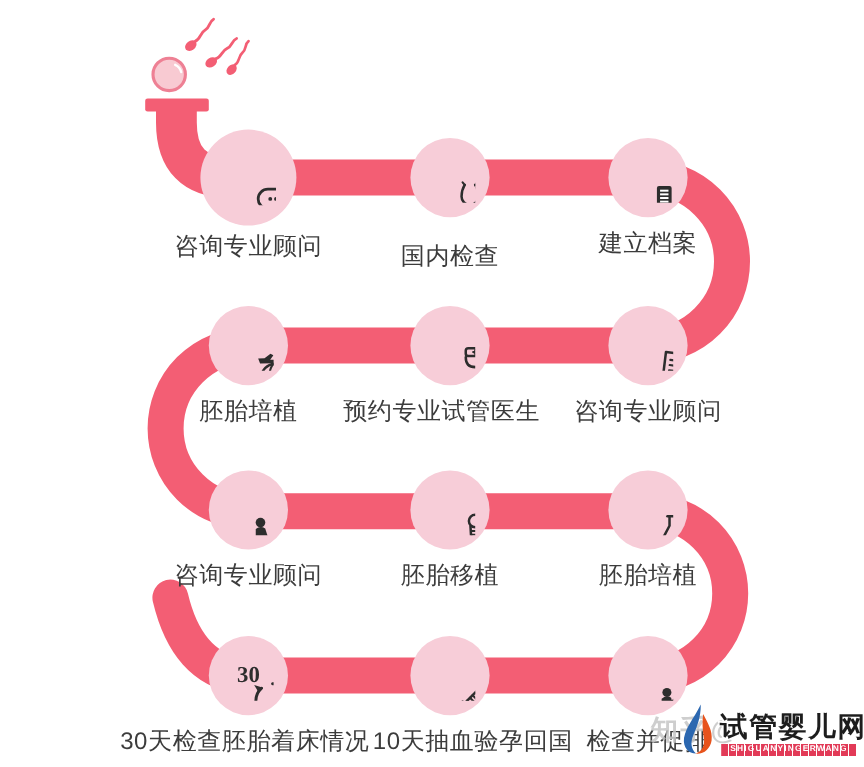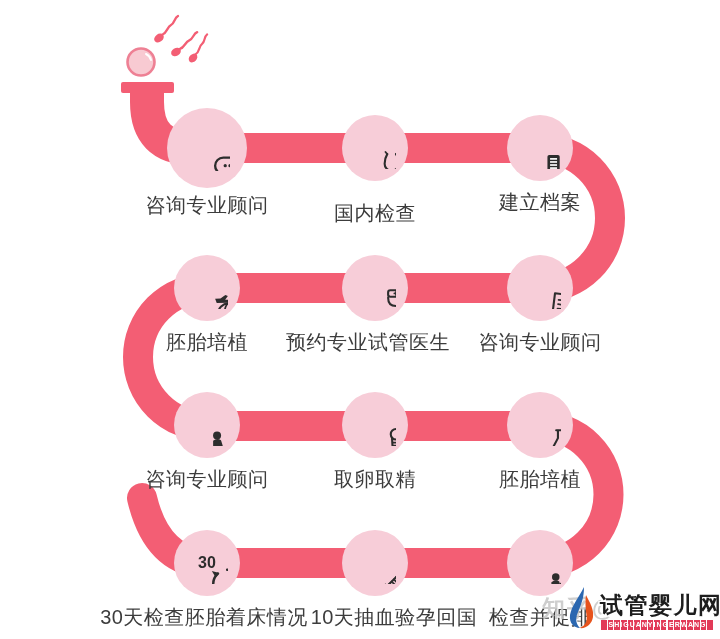--- a/index.html
+++ b/index.html
@@ -17,21 +17,21 @@
   .ic{stroke:var(--icon_dark);stroke-width:2.4;fill:none;stroke-linecap:round;stroke-linejoin:round;}
   .icthin{stroke:var(--icon_dark);stroke-width:2;fill:none;stroke-linecap:round;}
   .icf{fill:var(--icon_dark);stroke:none;}
   .icw{fill:#ffffff;stroke:none;}
   .icpink{fill:#ef6078;stroke:none;}
   .icnode{fill:var(--node_fill);stroke:none;}
   
   .node{position:absolute;border-radius:50%;background:var(--node_fill);
         display:flex;align-items:center;justify-content:center;}
   .icon-text{position:absolute;inset:0;display:flex;align-items:center;justify-content:center;
-             font-size:16px;font-weight:bold;color:var(--icon_dark);}
+             font-size:19px;font-weight:bold;color:var(--icon_dark);font-family:Liberation Serif, serif;}
   .step-label{position:absolute;transform:translateX(-50%);white-space:nowrap;
               font-size:20px;font-weight:normal;color:var(--label_gray);letter-spacing:0.5px;}
   
   .watermark{position:absolute;right:2px;bottom:2px;width:178px;height:52px;z-index:5;}
   .zhihu{position:absolute;left:2px;top:8px;font-size:23px;font-weight:bold;
          color:var(--watermark_gray);letter-spacing:2px;opacity:.85;}
   .wm-logo{position:absolute;left:24px;top:0;}
   .wm-name{position:absolute;left:60px;top:5px;font-size:23px;font-weight:900;color:#1d1d1d;
            letter-spacing:1.5px;white-space:nowrap;
            text-shadow:-1.5px -1.5px 0 #fff,1.5px -1.5px 0 #fff,-1.5px 1.5px 0 #fff,1.5px 1.5px 0 #fff;}
@@ -220,21 +220,21 @@
         <svg width="42" height="42" viewBox="-24 -24 48 48">
           <use href="#exam-bed-icon"></use>
         </svg>
       </div>
       <div class="step-label" style="left: 207px; top: 466px;">咨询专业顾问</div>
       <div class="node" style="left: 342px; top: 392px; width: 66px; height: 66px;">
         <svg width="42" height="42" viewBox="-24 -24 48 48">
           <use href="#pipette-dish-icon"></use>
         </svg>
       </div>
-      <div class="step-label" style="left: 375px; top: 466px;">取卵取精</div>
+      <div class="step-label" style="left: 375px; top: 466px;">胚胎移植</div>
       <div class="node" style="left: 507px; top: 392px; width: 66px; height: 66px;">
         <svg width="42" height="42" viewBox="-24 -24 48 48">
           <use href="#flask-icon"></use>
         </svg>
       </div>
       <div class="step-label" style="left: 540px; top: 466px;">胚胎培植</div>
       <div class="node" style="left: 507px; top: 530px; width: 66px; height: 66px;">
         <svg width="42" height="42" viewBox="-24 -24 48 48">
           <use href="#operation-table-icon"></use>
         </svg>

